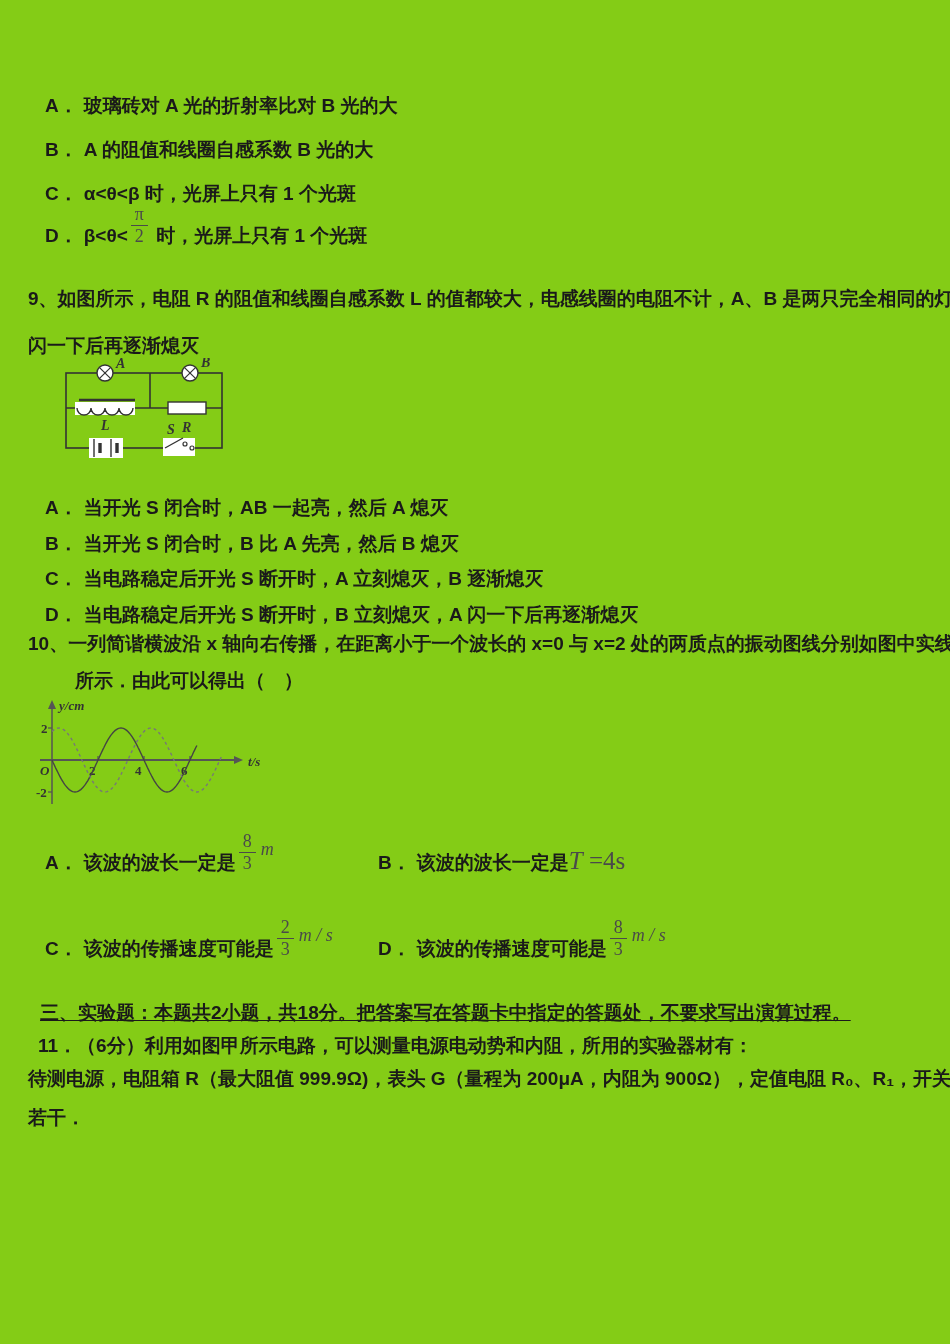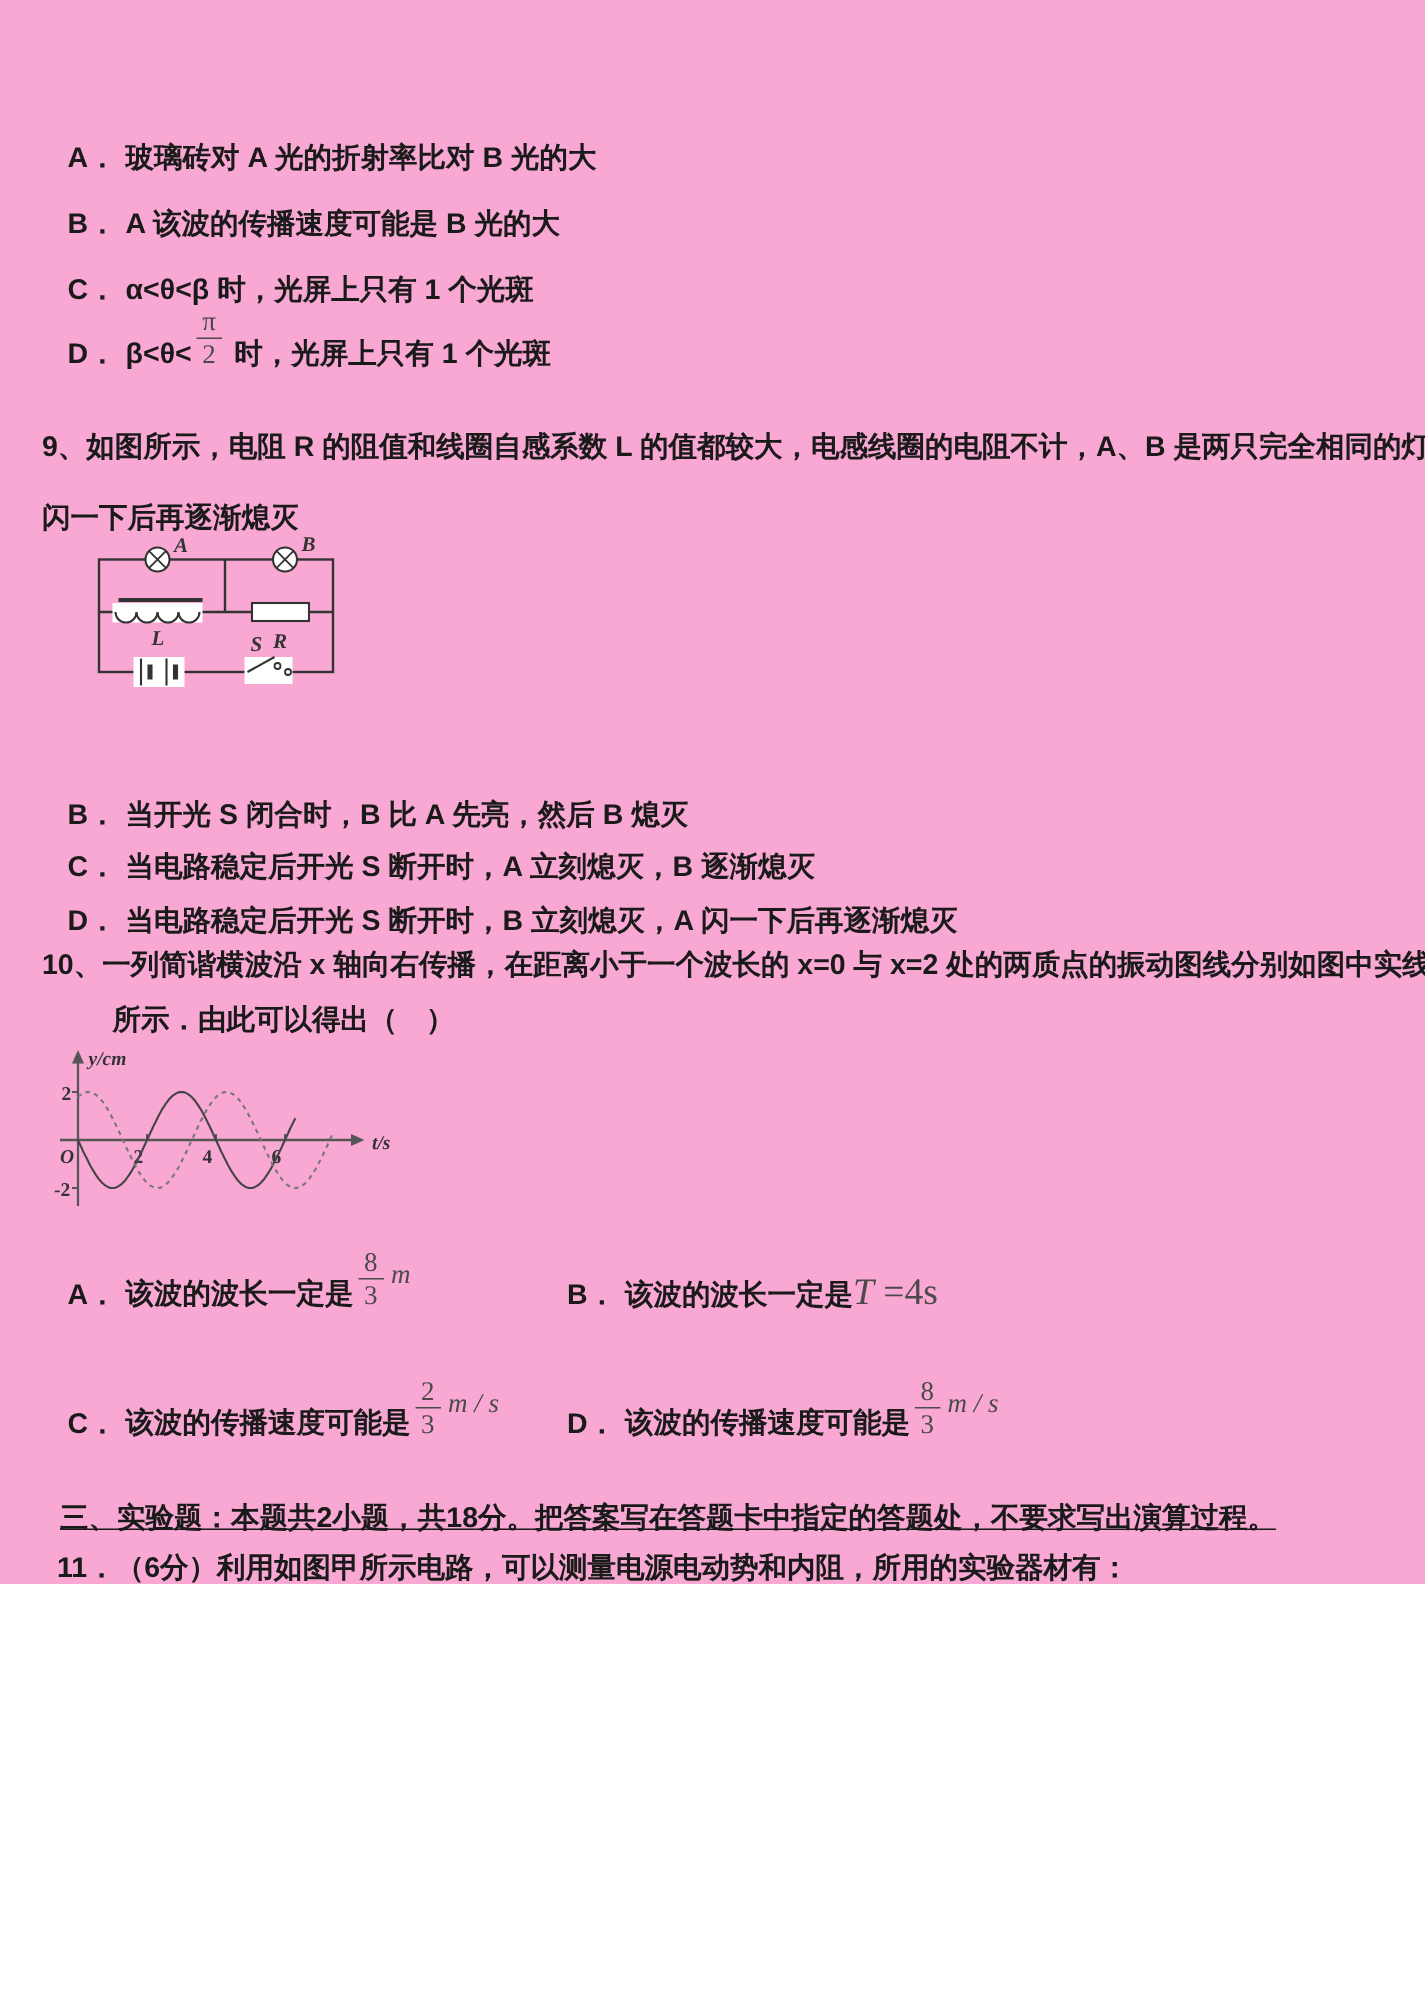--- a/index.html
+++ b/index.html
@@ -1,16 +1,16 @@
 <!DOCTYPE html>
 <html><head>
 <meta charset="utf-8">
 <style>
   html,body{margin:0;padding:0;background:#ffffff;}
-  #page{position:relative;width:950px;height:1056px;background:#f9a8d4;overflow:hidden;
+  #page{position:relative;width:950px;height:1344px;background:#84cc16;overflow:hidden;
         font-family:"Liberation Sans","DejaVu Sans",sans-serif;color:#1a1a1a;}
   .line{position:absolute;font-size:19px;font-weight:700;line-height:26px;white-space:nowrap;}
   .optlabel{margin-right:6px;}
   .frac{display:inline-block;text-align:center;line-height:1.05;color:#4a4a4a;
         font-family:"Liberation Serif","DejaVu Serif",serif;font-weight:400;font-size:18px;
         margin:0 3px;}
   .frac .num{display:block;border-bottom:1.5px solid #4a4a4a;padding:0 4px 1px 4px;}
   .frac .den{display:block;padding-top:1px;}
   .unit{font-family:"Liberation Serif","DejaVu Serif",serif;font-style:italic;font-weight:400;
         color:#4a4a4a;font-size:18px;vertical-align:0.75em;margin-left:2px;}
@@ -23,21 +23,21 @@
   .complabel{font-style:italic;font-size:14px;font-weight:700;}
   .axislabel{font-style:italic;font-size:13px;font-weight:700;}
   .ticklabel{font-size:13px;font-weight:700;}
 </style>
 </head>
 <body>
 
 <div id="page">
 
   <div class="line" style="top:93px;left:45px;"><span class="optlabel">A．</span><span>玻璃砖对 A 光的折射率比对 B 光的大</span></div>
-  <div class="line" style="top:137px;left:45px;"><span class="optlabel">B．</span><span>A 该波的传播速度可能是 B 光的大</span></div>
+  <div class="line" style="top:137px;left:45px;"><span class="optlabel">B．</span><span>A 的阻值和线圈自感系数 B 光的大</span></div>
   <div class="line" style="top:181px;left:45px;text-align:right;"><span class="optlabel">C．</span><span>α&lt;θ&lt;β 时，光屏上只有 1 个光斑</span></div>
   <div class="line" style="top:205px;left:45px;">
     <span class="optlabel">D．</span><span>β&lt;θ&lt;</span><span class="frac"><span class="num">π</span><span class="den">2</span></span> <span>时，光屏上只有 1 个光斑</span>
   </div>
 
   <div class="line" style="top:286px;left:28px;">9、如图所示，电阻 R 的阻值和线圈自感系数 L 的值都较大，电感线圈的电阻不计，A、B 是两只完全相同的灯泡，则</div>
   <div class="line" style="top:333px;left:28px;">闪一下后再逐渐熄灭</div>
 
   <svg style="top:358px;left:55px;" width="235" height="128" viewBox="0 0 235 128">
 
@@ -69,20 +69,21 @@
     <line x1="56" y1="81" x2="56" y2="99" stroke="#333" stroke-width="1.4"></line>
     <line x1="62" y1="85" x2="62" y2="95" stroke="#333" stroke-width="3.4"></line>
 
     <rect x="108" y="80" width="32" height="18" fill="#fff"></rect>
     <line x1="110" y1="90" x2="128" y2="80" stroke="#333" stroke-width="1.4"></line>
     <circle cx="130" cy="86" r="2" fill="#fff" stroke="#333" stroke-width="1.2"></circle>
     <circle cx="137" cy="90" r="2" fill="#fff" stroke="#333" stroke-width="1.2"></circle>
     <text x="112" y="76" class="complabel">S</text>
   </svg>
 
+  <div class="line" style="top:495px;left:45px;"><span class="optlabel">A．</span><span>当开光 S 闭合时，AB 一起亮，然后 A 熄灭</span></div>
   <div class="line" style="top:531px;left:45px;"><span class="optlabel">B．</span><span>当开光 S 闭合时，B 比 A 先亮，然后 B 熄灭</span></div>
   <div class="line" style="top:566px;left:45px;"><span class="optlabel">C．</span><span>当电路稳定后开光 S 断开时，A 立刻熄灭，B 逐渐熄灭</span></div>
   <div class="line" style="top:602px;left:45px;"><span class="optlabel">D．</span><span>当电路稳定后开光 S 断开时，B 立刻熄灭，A 闪一下后再逐渐熄灭</span></div>
 
   <div class="line" style="top:631px;left:28px;">10、一列简谐横波沿 x 轴向右传播，在距离小于一个波长的 x=0 与 x=2 处的两质点的振动图线分别如图中实线与虚线</div>
   <div class="line" style="top:668px;left:28px;margin-left:47px;">所示．由此可以得出（　）</div>
 
   <svg id="wave-plot" style="top:698px;left:35px;" width="265" height="122" viewBox="0 0 265 122">
     <line x1="17" y1="4" x2="17" y2="106" stroke="#555" stroke-width="1.5"></line>
     <polygon points="13,11 17,2 21,11" fill="#555"></polygon>

